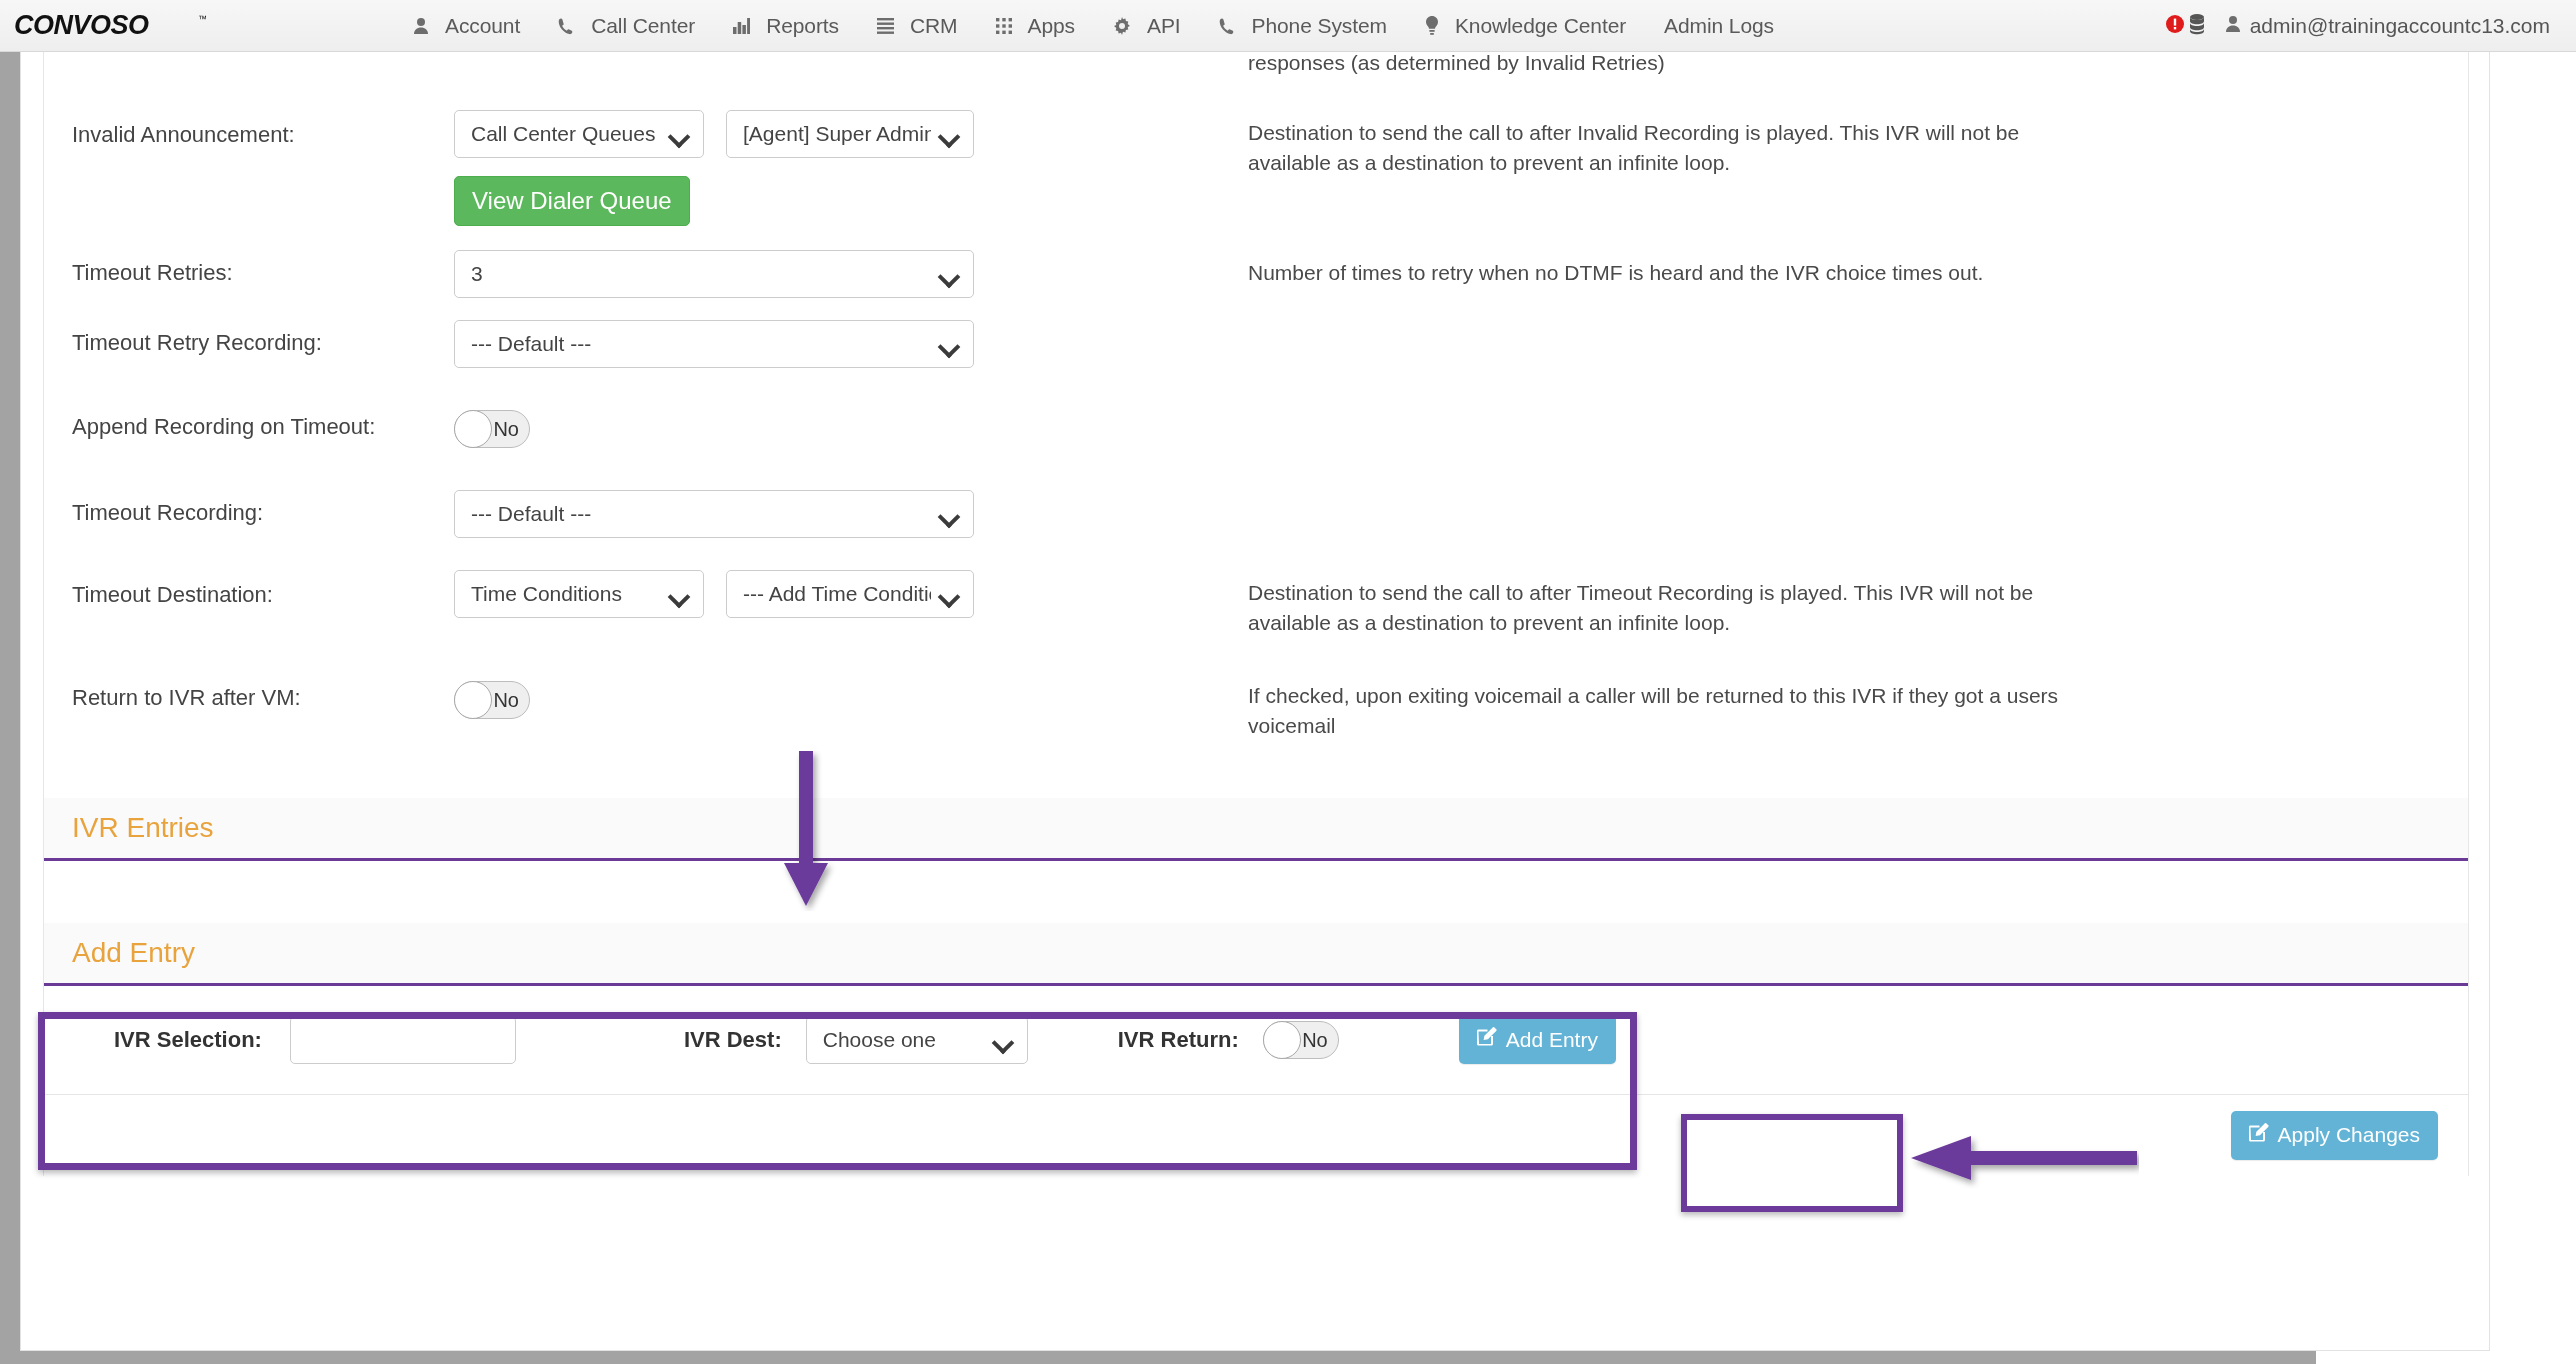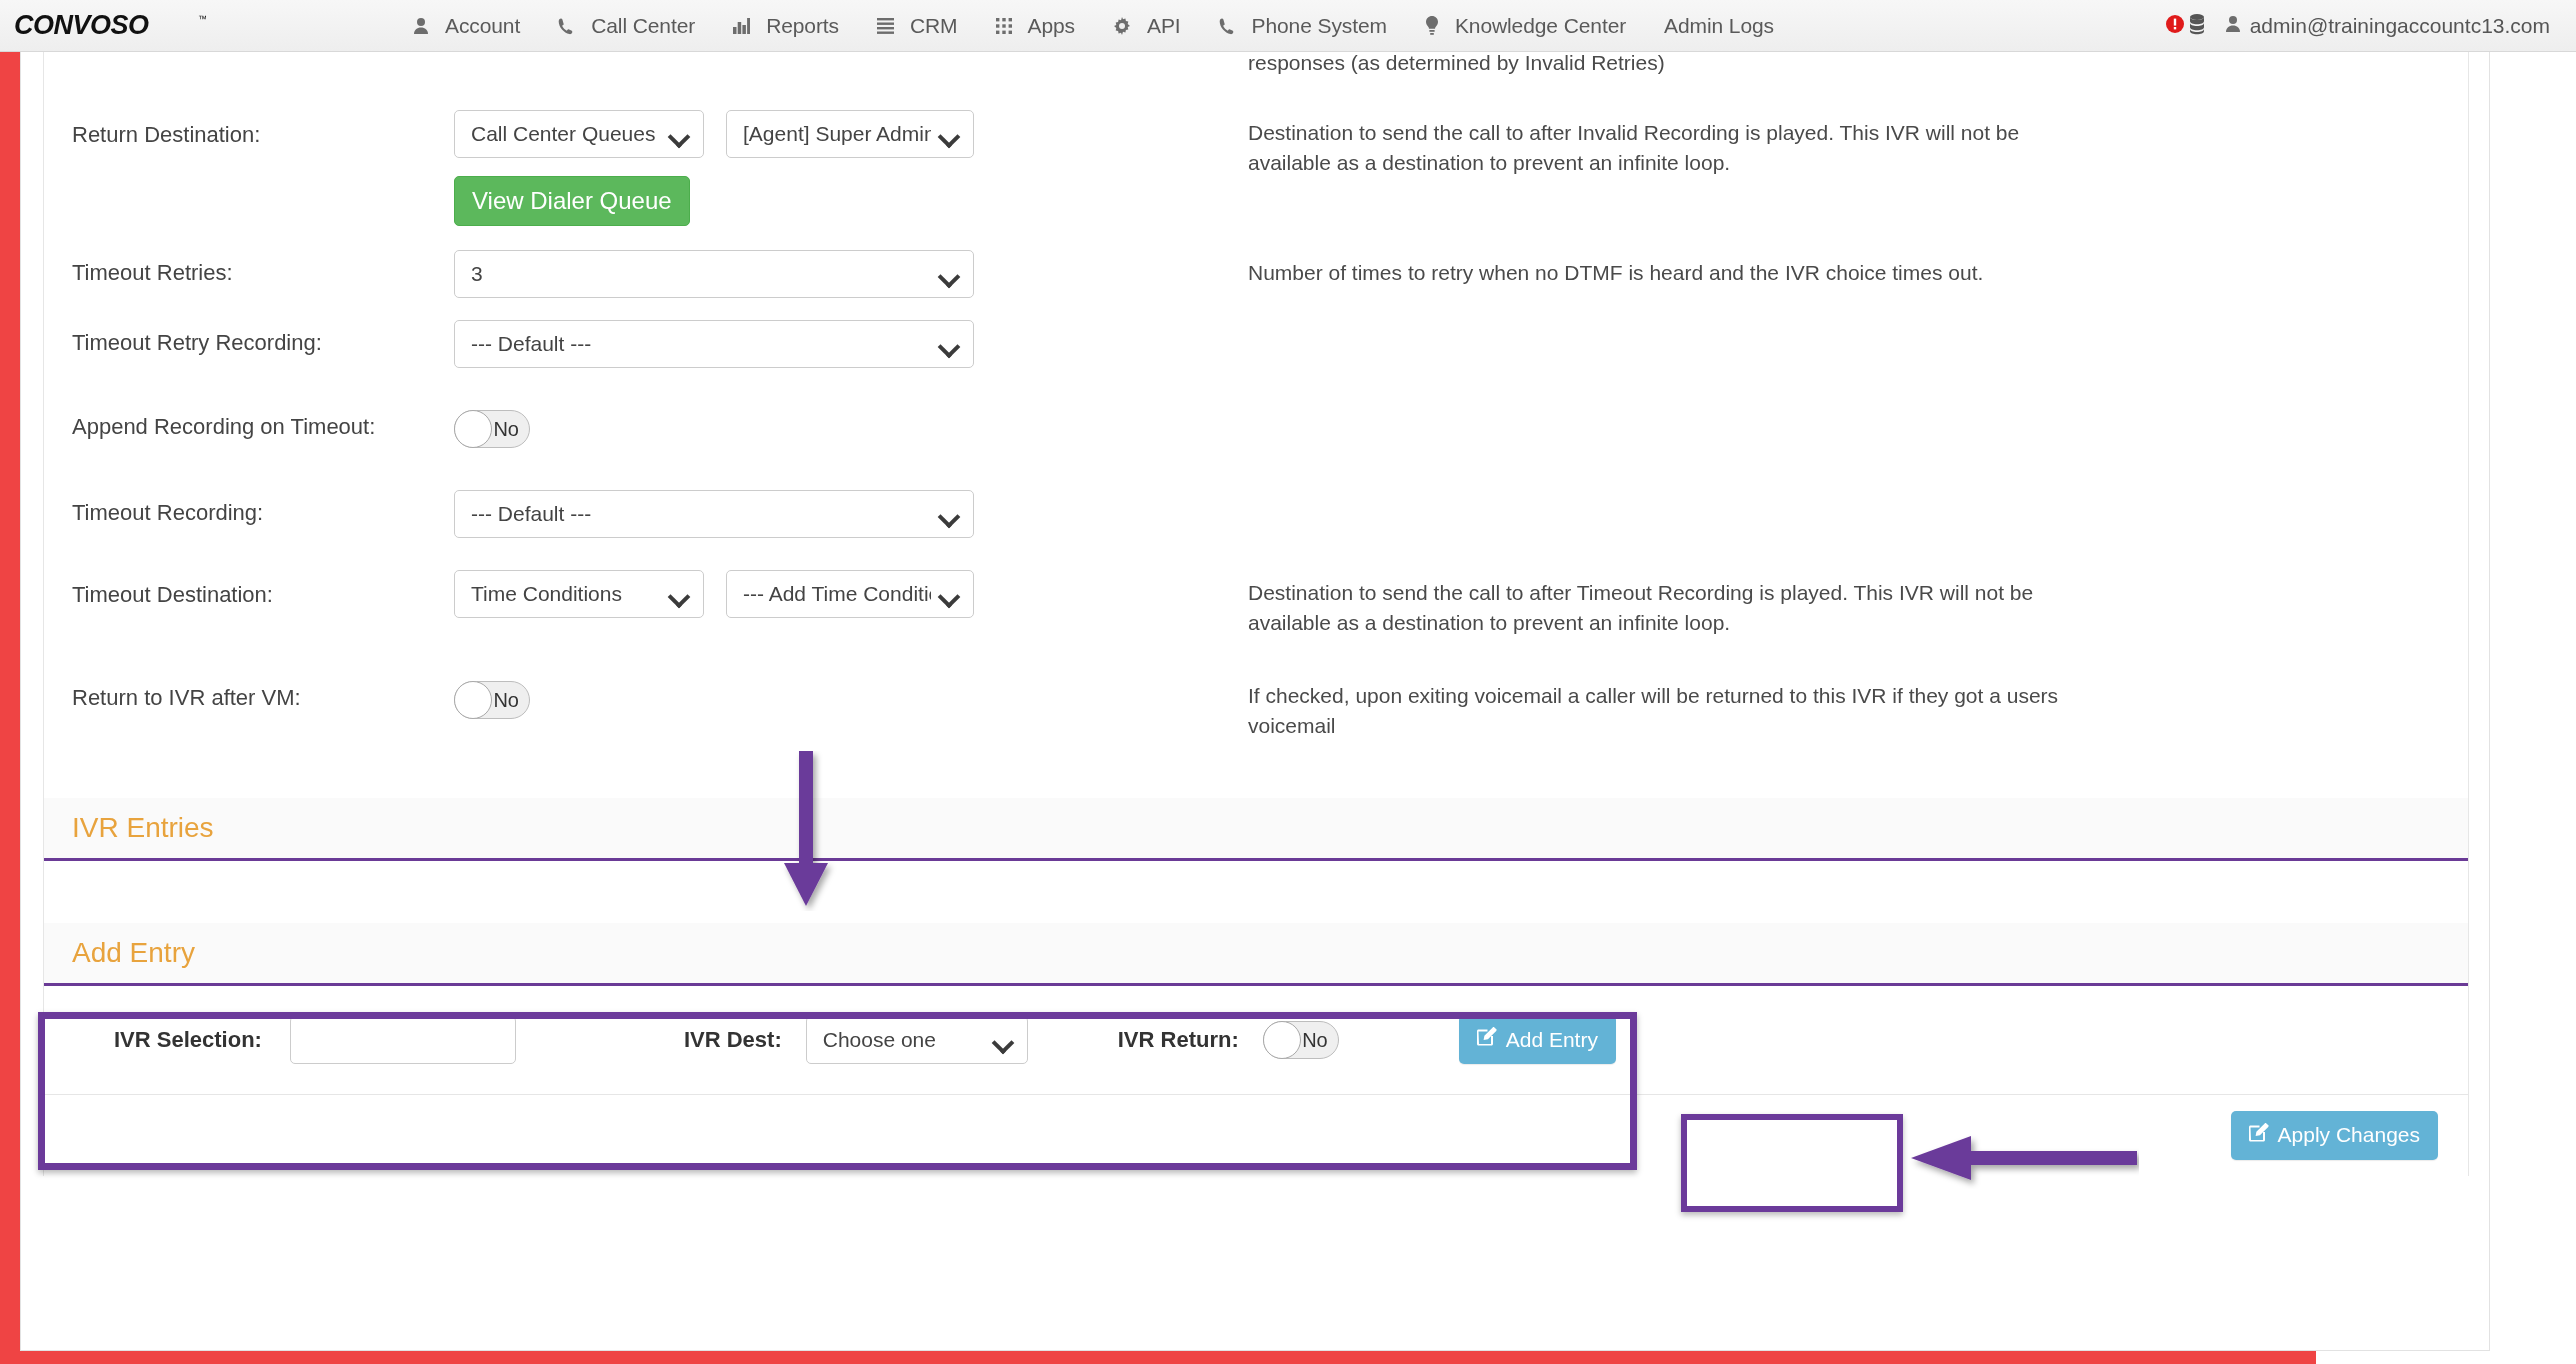--- a/index.html
+++ b/index.html
@@ -58,21 +58,21 @@
     font-size: 21px; color: #555; white-space: nowrap;
     cursor: pointer;
     margin-right: 6px;
   }
 
   
   .page-wrap {
     position: relative;
     width: 2316px;
     height: 1313px;
-    background: #ef4444;
+    background: #a3a3a3;
   }
   .outer-panel {
     position: absolute;
     left: 20px; top: 0px;
     width: 2470px;
     height: 1299px;
     background: #ffffff;
     border: 1px solid #e2e2e2;
     border-top: none;
   }
@@ -383,21 +383,21 @@
   <div class="outer-panel">
     <div class="inner-panel">
 
       <div class="formrow" style="height:34px;">
         <div class="lbl"></div>
         <div class="ctrl-col"></div>
         <div class="desc" style="margin-top:-4px;">responses (as determined by Invalid Retries)</div>
       </div>
 
       <div class="formrow" style="padding-top:24px;">
-        <div class="lbl" style="padding-top:12px;">Return Destination:</div>
+        <div class="lbl" style="padding-top:12px;">Invalid Announcement:</div>
         <div class="ctrl-col">
           <div style="display:flex; gap:22px; align-items:center;">
             <span class="selwrap">
               <select class="sel" style="width:250px;">
                 <option>Call Center Queues</option>
               </select>
             </span>
             <span class="selwrap">
               <select class="sel" style="width:248px;">
                 <option>[Agent] Super Admin</option>

